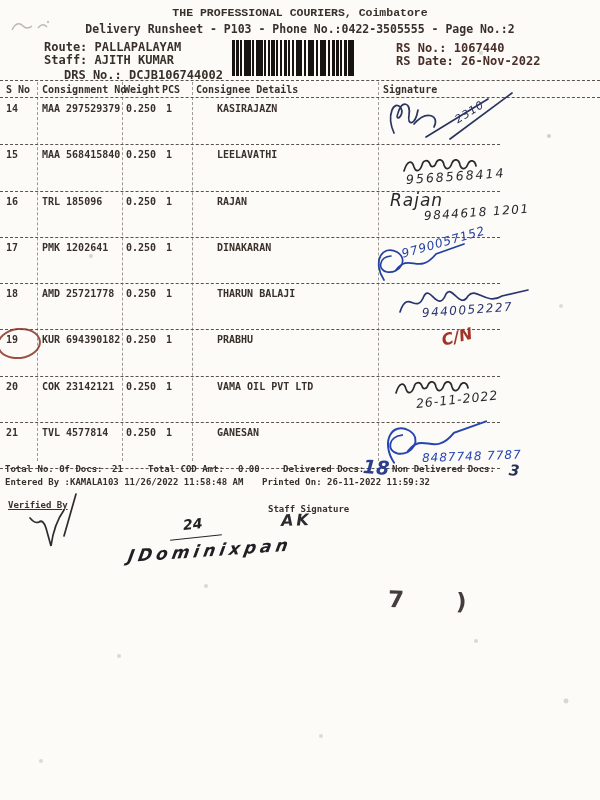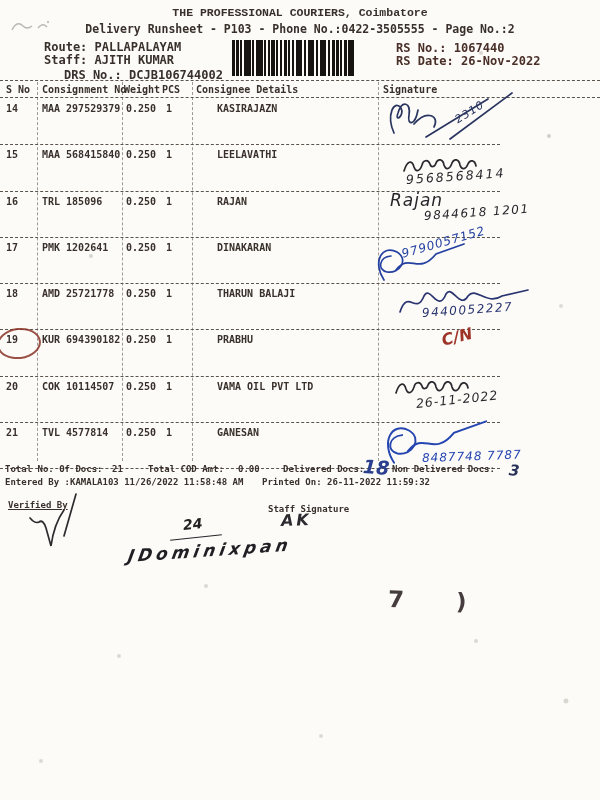--- a/index.html
+++ b/index.html
@@ -183,21 +183,21 @@
       <span class="cell c-cn">KUR 694390182</span>
       <span class="cell c-wt">0.250</span>
       <span class="cell c-pcs">1</span>
       <span class="cell c-name">PRABHU</span>
       <span class="cell c-sig sig-i5">
           <span class="sig-text l1" style="color: rgb(158, 52, 40);">C/N</span>
         </span>
     </div>
       <div class="row">
       <span class="cell c-sno">20</span>
-      <span class="cell c-cn">COK 10114507</span>
+      <span class="cell c-cn">COK 23142121</span>
       <span class="cell c-wt">0.250</span>
       <span class="cell c-pcs">1</span>
       <span class="cell c-name">VAMA OIL PVT LTD</span>
       <span class="cell c-sig sig-i6">
           <svg class="scribble" width="140" height="48" viewBox="0 0 140 48">
             <path d="M4,16 C7,6 12,4 14,12 C16,18 20,16 22,10 C23,5 28,4 30,9 C31,13 35,12 36,8 C38,3 43,4 44,10 C46,16 50,14 52,8 C54,3 59,4 60,10 C62,16 66,14 68,9 C70,4 75,5 76,11" fill="none" stroke="#2a2a2e" stroke-width="1.7" stroke-linecap="round"></path>
           </svg>
           <span class="sig-text l2" style="color: rgb(42, 42, 46);">26-11-2022</span>
         </span>
     </div>

